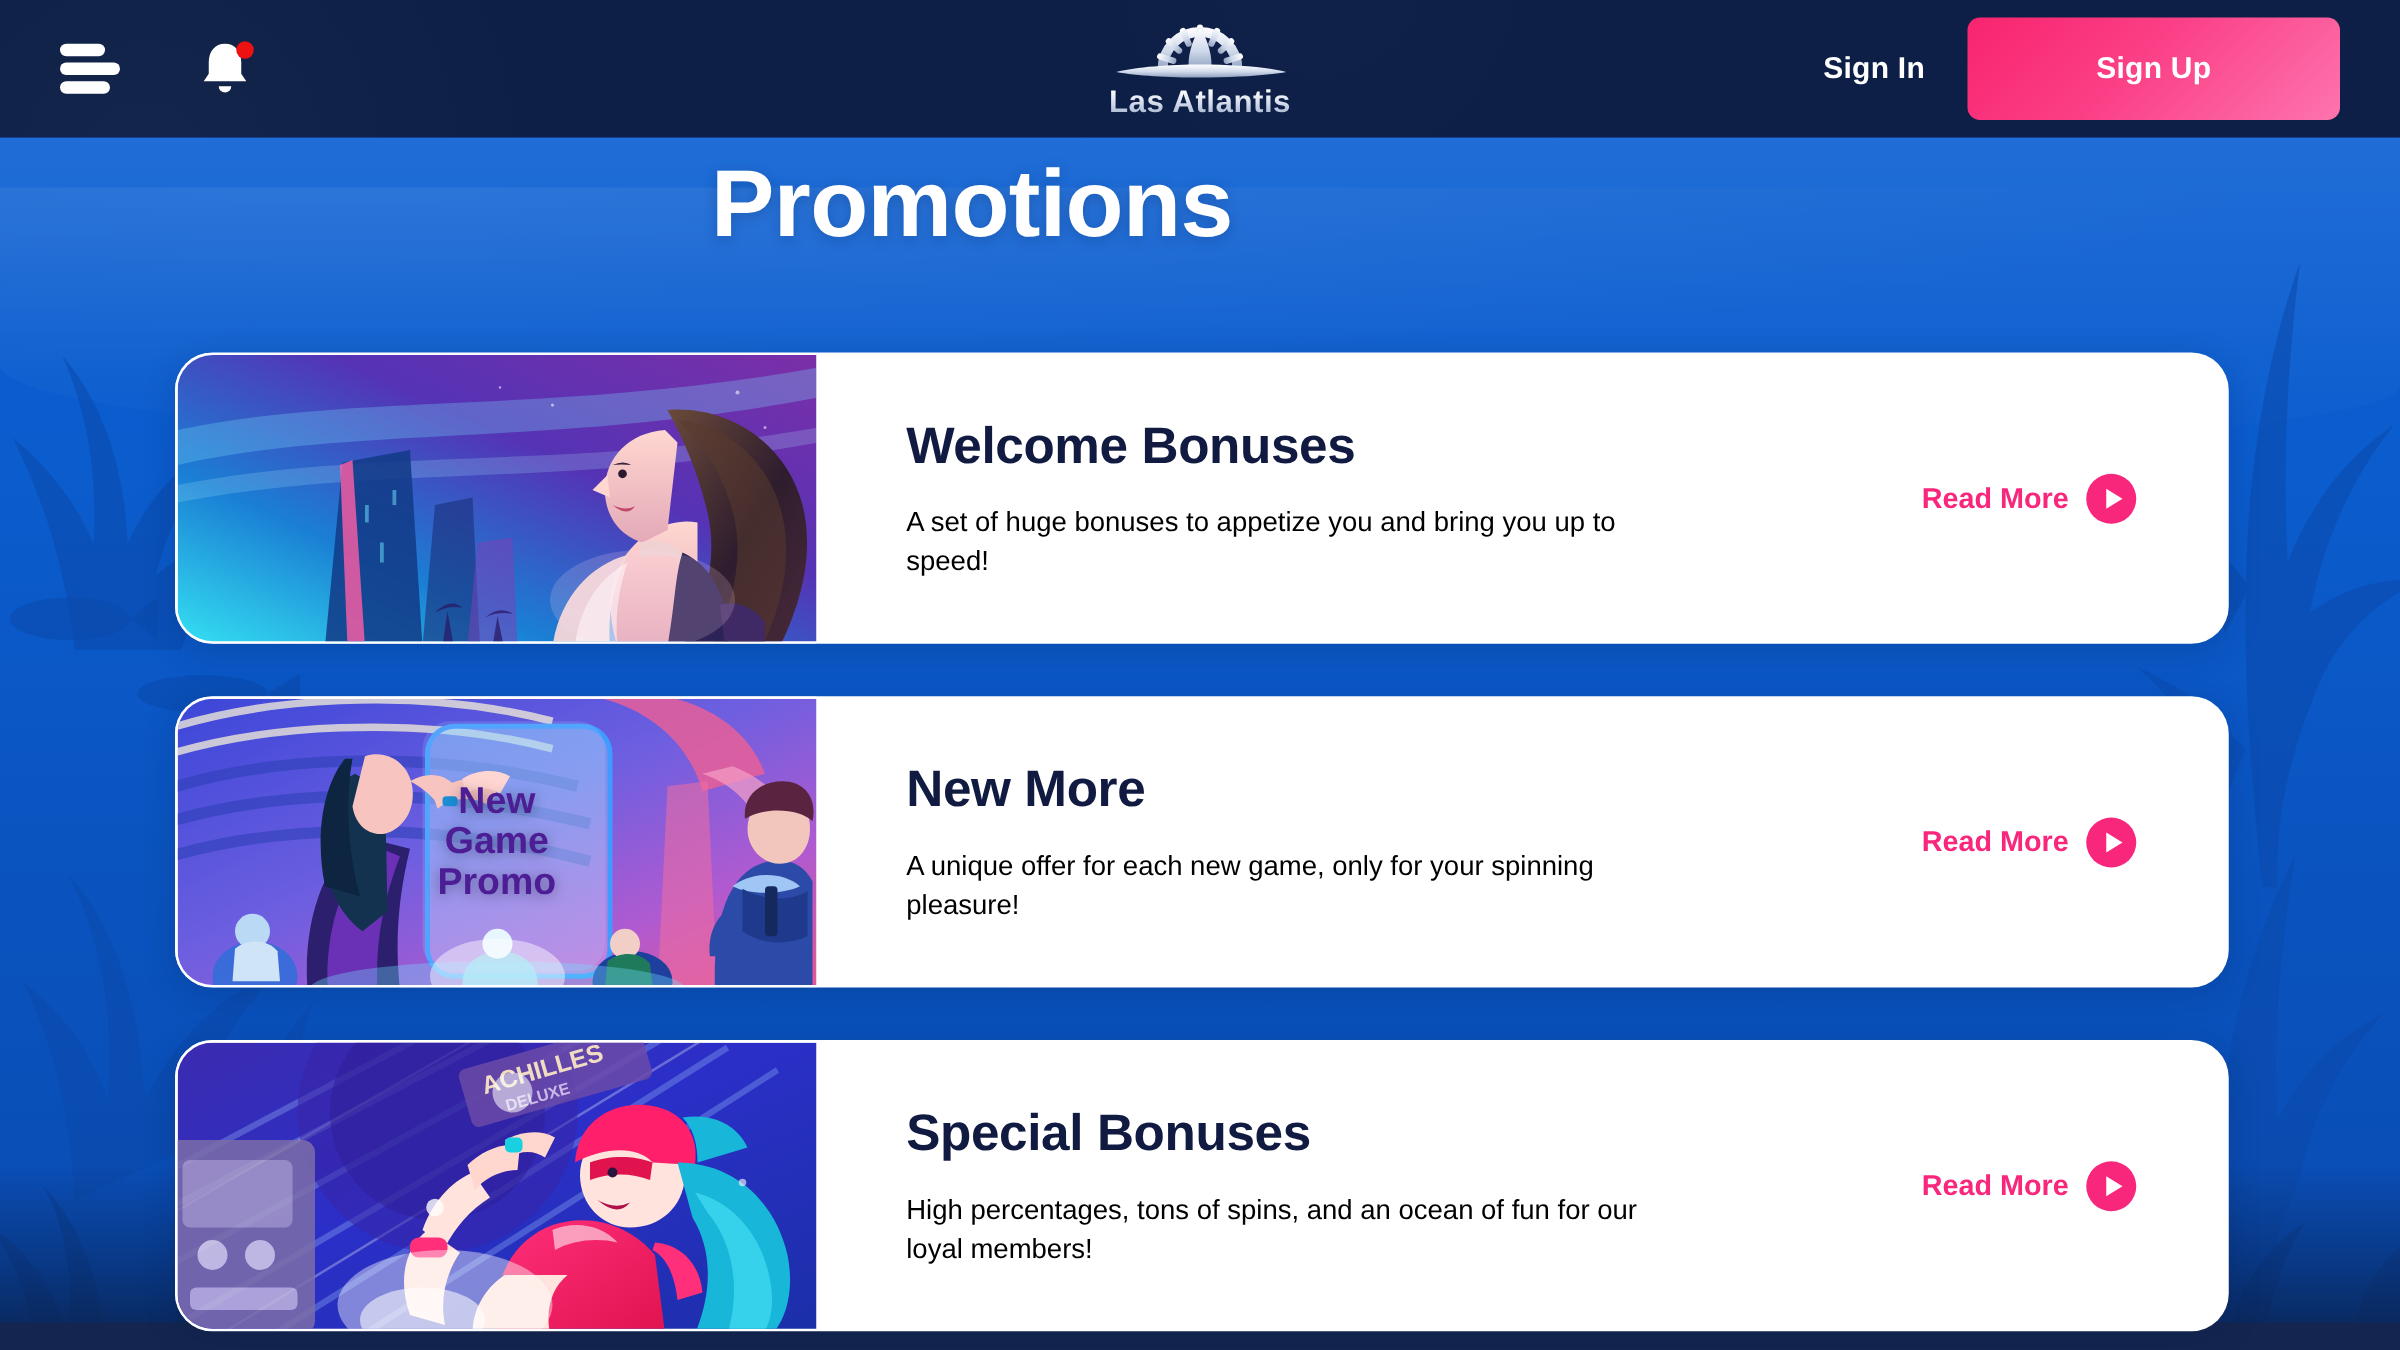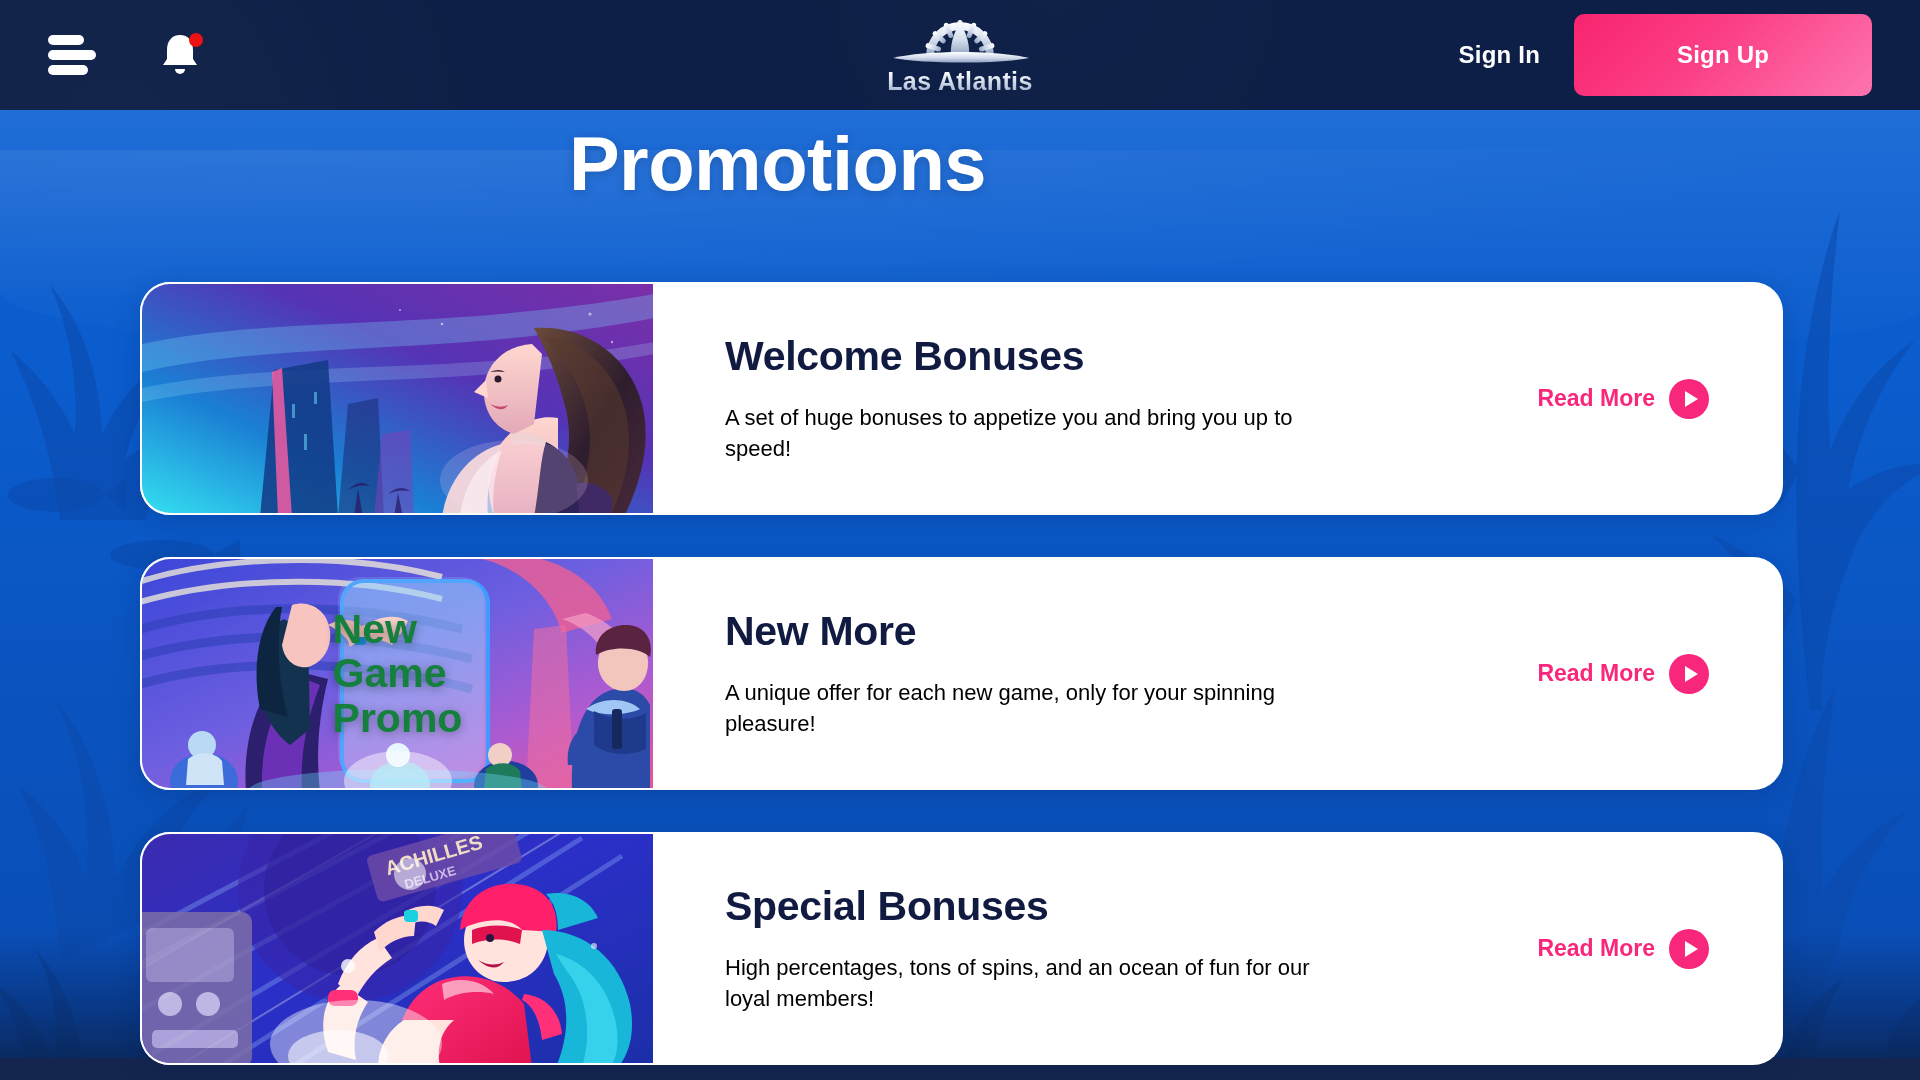--- a/index.html
+++ b/index.html
@@ -78,22 +78,22 @@
     position:relative; height:233px; margin-bottom:42px;
     background:#fff; border-radius:30px; display:flex; align-items:stretch;
     box-shadow:0 6px 26px rgba(4,24,62,.18);
   }
   .thumb{ position:relative; width:513px; flex:0 0 513px; overflow:hidden;
           border-radius:30px 0 0 30px; border:2px solid rgba(255,255,255,.9);
           border-right:none; }
   .thumb-art{ position:absolute; inset:0; }
   .thumb-overlay{ position:absolute; inset:0; display:flex; align-items:center;
           justify-content:center; flex-direction:column; }
-  .promo-line{ color:#15803d; font-size:41px; font-weight:700; line-height:1.08;
-          text-shadow:0 2px 10px rgba(0,0,0,.35); }
+  .promo-line{ color:#4c1d95; font-size:30px; font-weight:700; line-height:1.08;
+          text-align:center; text-shadow:0 2px 10px rgba(0,0,0,.35); }
 
   .card-body{ flex:1; display:flex; align-items:center; padding:0 0 0 72px; }
   .card-text{ flex:1; padding-right:30px; }
   .card-title{ font-size:41px; font-weight:800; color:#111a41; letter-spacing:-.3px;
                margin-bottom:22px; }
   .card-desc{ font-size:22px; line-height:1.42; color:#000000; max-width:590px; }
 
   .read-more{ display:flex; align-items:center; gap:14px; padding-right:74px; cursor:pointer; }
   .read-more-label{ color:#f8277c; font-size:23px; font-weight:700; white-space:nowrap; }
   .play-circle{ width:40px; height:40px; border-radius:50%; background:#f8277c;

